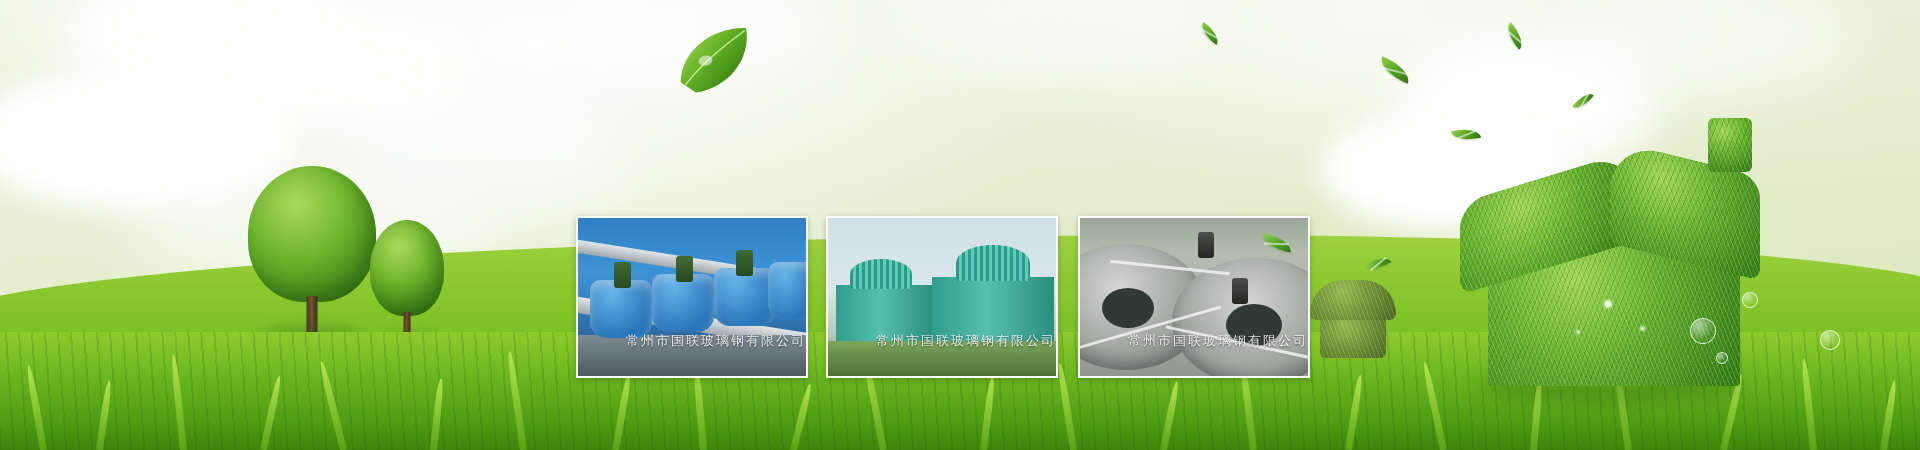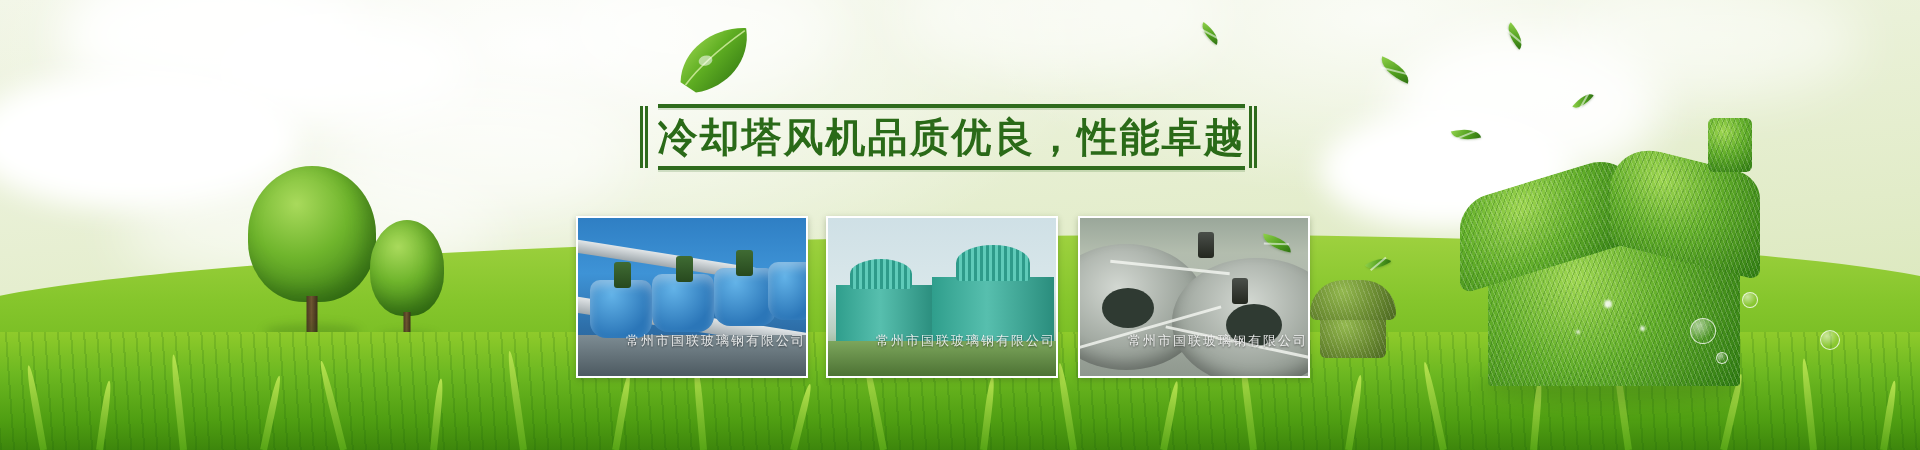--- a/index.html
+++ b/index.html
@@ -307,27 +307,20 @@
         <stop offset="0%" stop-color="#a6dd58"></stop>
         <stop offset="45%" stop-color="#5fae22"></stop>
         <stop offset="100%" stop-color="#2b6f10"></stop>
       </linearGradient>
     </defs>
     <path d="M4 40 C14 8 52 -4 82 6 C78 38 48 58 16 54 Z" fill="url(#lfg)"></path>
     <path d="M8 44 C26 30 52 18 80 8" stroke="#d8f0a8" stroke-width="1.6" fill="none" opacity=".8"></path>
     <ellipse cx="34" cy="26" rx="7" ry="5" fill="rgba(255,255,255,.55)"></ellipse>
   </svg>
 
-  <div id="headline-block">
-    <div class="rule-top"></div>
-    <div class="bar-left"></div>
-    <div class="bar-right"></div>
-    <div class="rule-bottom"></div>
-    <div id="headline-text">冷却塔风机品质优良，性能卓越</div>
-  </div>
 
   <div class="photo" id="photo-1">
     <div class="scene">
       <div class="rail"></div>
       <div class="rail two"></div>
       <div class="deck"></div>
       <div class="tank" style="left:12px;  bottom:38px;"></div>
       <div class="tank" style="left:74px;  bottom:44px;"></div>
       <div class="tank" style="left:136px; bottom:50px;"></div>
       <div class="tank" style="left:190px; bottom:56px; width:48px;"></div>

